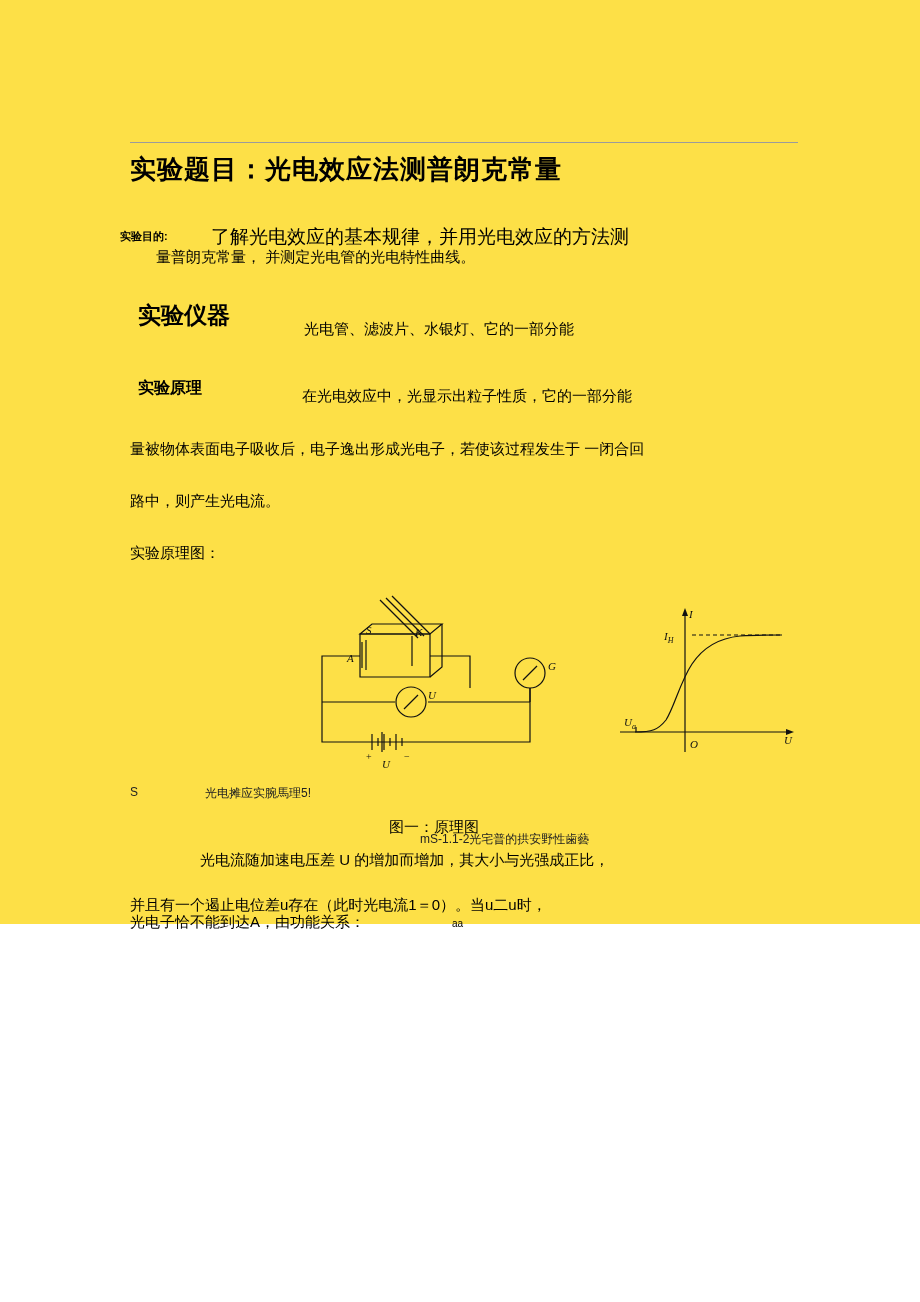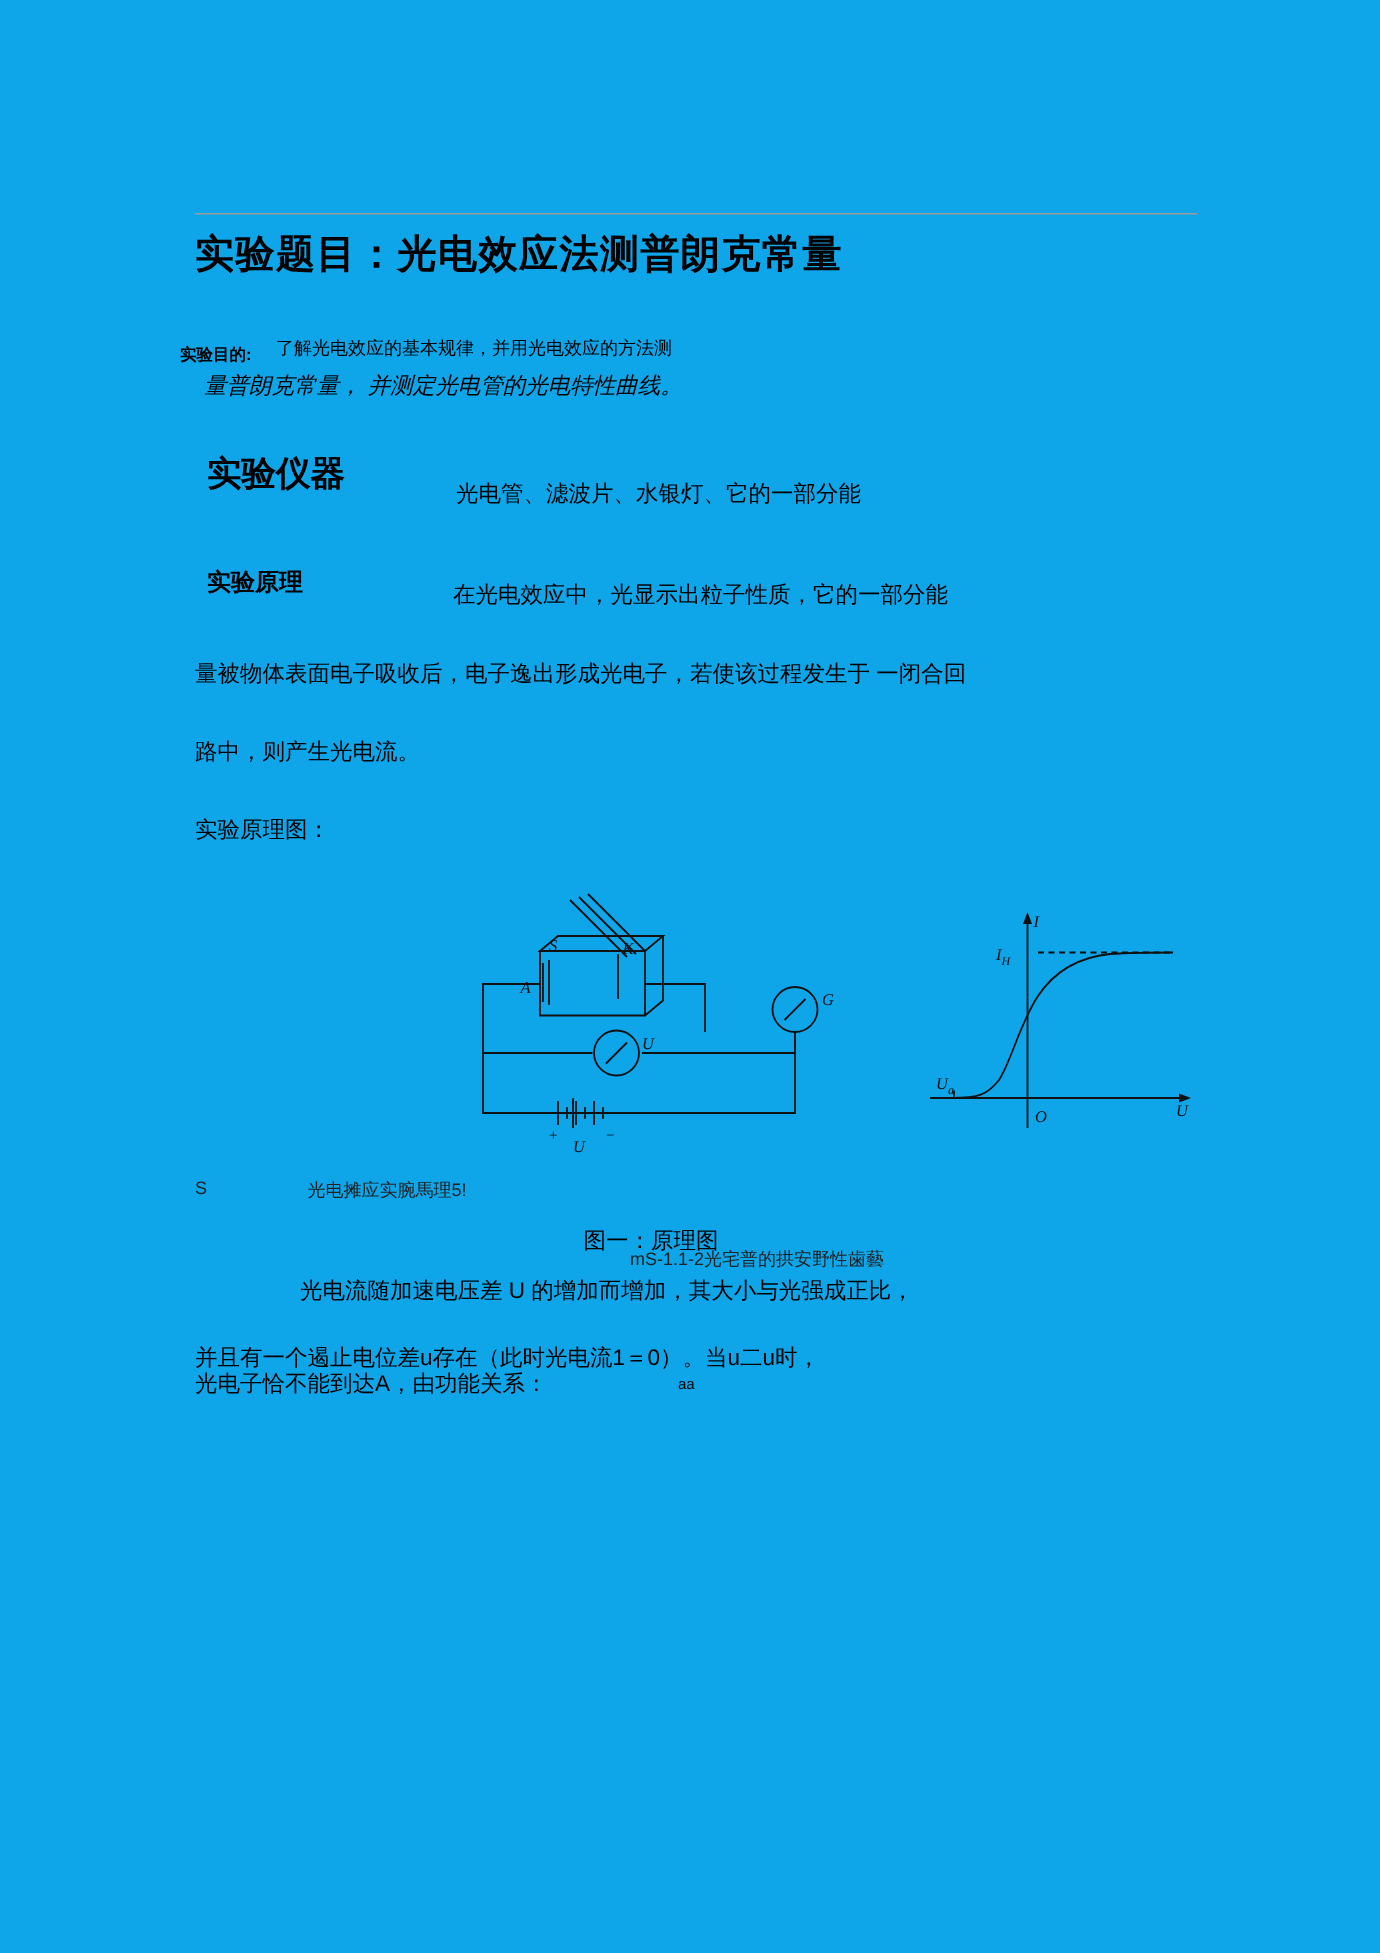--- a/index.html
+++ b/index.html
@@ -11,22 +11,22 @@
     width: 920px;
     height: 1302px;
     font-family: "Liberation Sans", sans-serif;
     color: #000000;
     position: relative;
     overflow: hidden;
   }
   .page {
     position: relative;
     width: 920px;
-    height: 1302px;
-    background: #0ea5e9;
+    height: 924px;
+    background: #fde047;
   }
   .top-rule {
     position: absolute;
     left: 130px;
     top: 142px;
     width: 668px;
     height: 1px;
     background: #9b9b9b;
   }
   .title {
@@ -41,32 +41,31 @@
   .purpose-label {
     position: absolute;
     left: 120px;
     top: 229px;
     font-size: 11px;
     font-weight: bold;
     white-space: nowrap;
   }
   .purpose-line1 {
     position: absolute;
-    left: 184px;
+    left: 211px;
     top: 224px;
-    font-size: 12px;
+    font-size: 19px;
     white-space: nowrap;
   }
   .purpose-line2 {
     position: absolute;
-    left: 136px;
+    left: 156px;
     top: 248px;
     font-size: 15px;
     white-space: nowrap;
-    font-style: italic;
   }
   .sec-instruments {
     position: absolute;
     left: 138px;
     top: 300px;
     font-size: 23px;
     font-weight: bold;
     white-space: nowrap;
   }
   .instruments-text {

